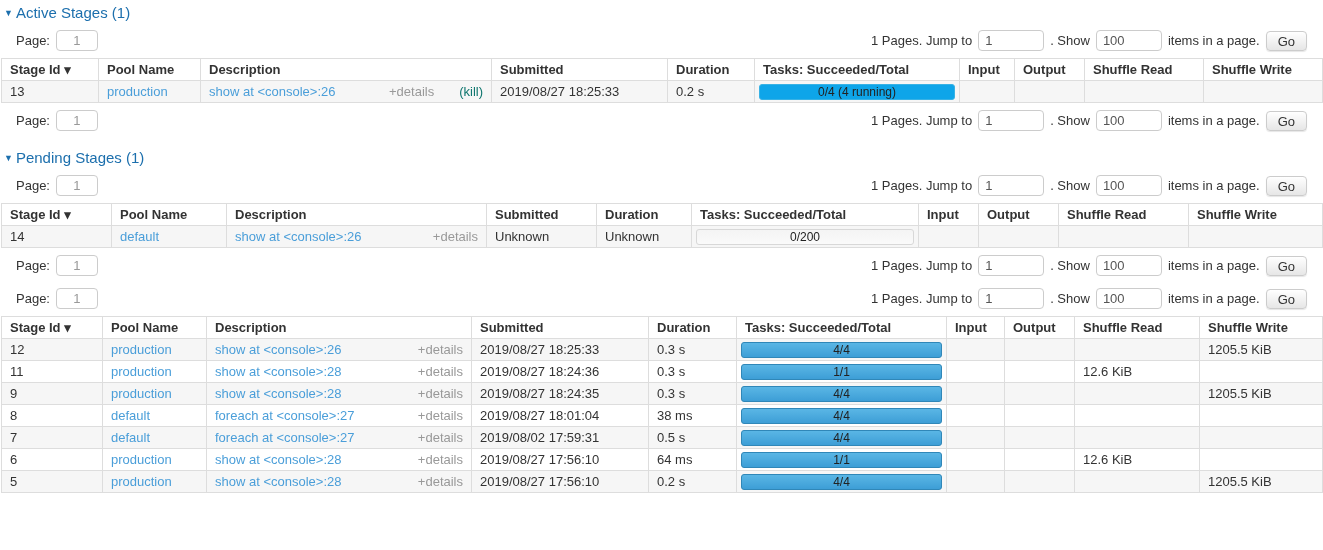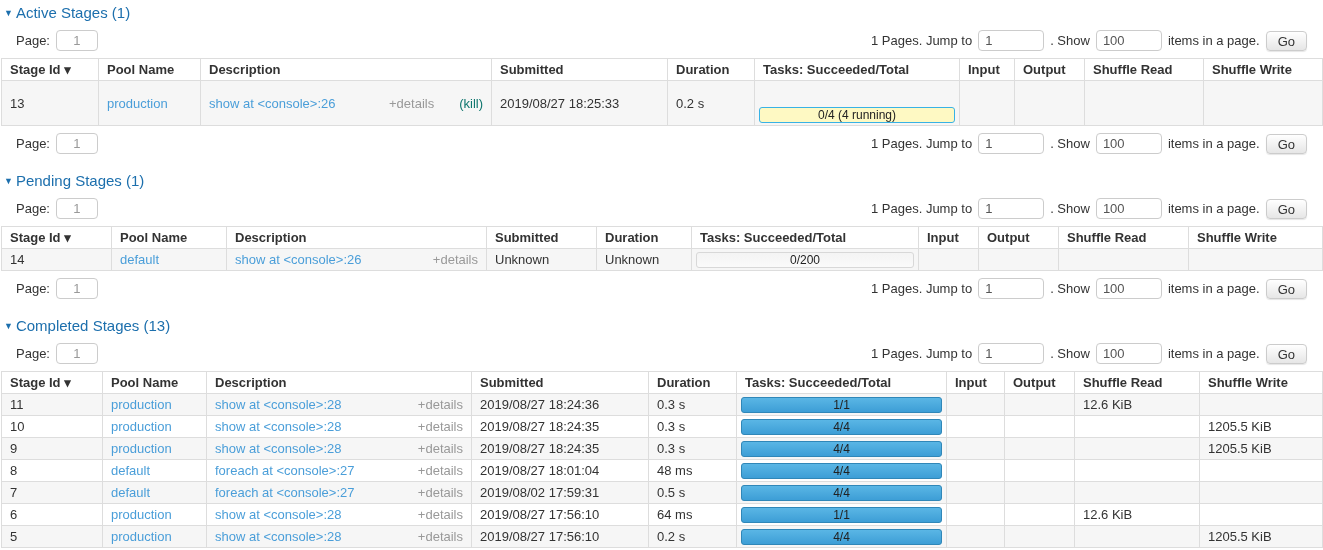--- a/index.html
+++ b/index.html
@@ -50,21 +50,21 @@
   .kill { color:#0f766e; cursor:pointer; }
   td.tasks { padding:2px 4px; }
   .pbar {
     height:16px; border-radius:3px; text-align:center;
     font-size:12px; line-height:15px; color:#222;
   }
   .pbar.done {
     border:1px solid #3087b8;
     background:linear-gradient(to bottom,#5ab6e5,#3d9ed6);
   }
-  .pbar.running { border:1px solid #38b2e5; background:#fef9c3;margin-top:24px; }
+  .pbar.running { border:1px solid #38b2e5; background:#0ea5e9; }
   .pbar.empty {
     border:1px solid #d8d8d8;
     background:linear-gradient(to bottom,#f4f4f4,#fafafa);
   }
 </style>
 </head>
 <body>
 
 <div class="page">
 
@@ -227,21 +227,20 @@
             <span>. Show</span>
             <input class="pg-input pg-show" value="100" style="">
             <span>items in a page.</span>
             <button class="go-btn">Go</button>
           </div>
         </div>
       </div>
   </div>
 
   <div class="section">
-    <h4 class="sec-title"><span class="tri">▼</span><span>Completed Stages (13)</span></h4>
     <div>
         <div class="pgbar">
           <div class="pg-left">
             <span>Page:</span>
             <input class="pg-input pg-page" value="1" style="">
           </div>
           <div class="pg-right">
             <span>1 Pages. Jump to</span>
             <input class="pg-input pg-jump" value="1" style="">
             <span>. Show</span>
@@ -273,75 +272,75 @@
             <th>Duration</th>
             <th>Tasks: Succeeded/Total</th>
             <th>Input</th>
             <th>Output</th>
             <th>Shuffle Read</th>
             <th>Shuffle Write</th>
           </tr>
         </thead>
       <tbody>
           <tr>
+            <td>12</td>
+            <td><a class="lnk">production</a></td>
+            <td class="desc"><span class="desc-right">
+                <span class="details">+details</span>
+              </span><a class="lnk">show at &lt;console&gt;:26</a></td>
+            <td>2019/08/27 18:25:33</td>
+            <td>0.3 s</td>
+            <td class="tasks">
+              <div class="pbar done">4/4</div>
+            </td>
+            <td></td>
+            <td></td>
+            <td></td>
+            <td>1205.5 KiB</td>
+          </tr>
+          <tr>
             <td>11</td>
             <td><a class="lnk">production</a></td>
             <td class="desc"><span class="desc-right">
                 <span class="details">+details</span>
               </span><a class="lnk">show at &lt;console&gt;:28</a></td>
             <td>2019/08/27 18:24:36</td>
             <td>0.3 s</td>
             <td class="tasks">
               <div class="pbar done">1/1</div>
             </td>
             <td></td>
             <td></td>
             <td>12.6 KiB</td>
             <td></td>
           </tr>
           <tr>
-            <td>10</td>
+            <td>9</td>
             <td><a class="lnk">production</a></td>
             <td class="desc"><span class="desc-right">
                 <span class="details">+details</span>
               </span><a class="lnk">show at &lt;console&gt;:28</a></td>
             <td>2019/08/27 18:24:35</td>
             <td>0.3 s</td>
             <td class="tasks">
               <div class="pbar done">4/4</div>
             </td>
             <td></td>
             <td></td>
             <td></td>
             <td>1205.5 KiB</td>
           </tr>
           <tr>
-            <td>9</td>
-            <td><a class="lnk">production</a></td>
-            <td class="desc"><span class="desc-right">
-                <span class="details">+details</span>
-              </span><a class="lnk">show at &lt;console&gt;:28</a></td>
-            <td>2019/08/27 18:24:35</td>
-            <td>0.3 s</td>
-            <td class="tasks">
-              <div class="pbar done">4/4</div>
-            </td>
-            <td></td>
-            <td></td>
-            <td></td>
-            <td>1205.5 KiB</td>
-          </tr>
-          <tr>
             <td>8</td>
             <td><a class="lnk">default</a></td>
             <td class="desc"><span class="desc-right">
                 <span class="details">+details</span>
               </span><a class="lnk">foreach at &lt;console&gt;:27</a></td>
             <td>2019/08/27 18:01:04</td>
-            <td>48 ms</td>
+            <td>38 ms</td>
             <td class="tasks">
               <div class="pbar done">4/4</div>
             </td>
             <td></td>
             <td></td>
             <td></td>
             <td></td>
           </tr>
           <tr>
             <td>7</td>

